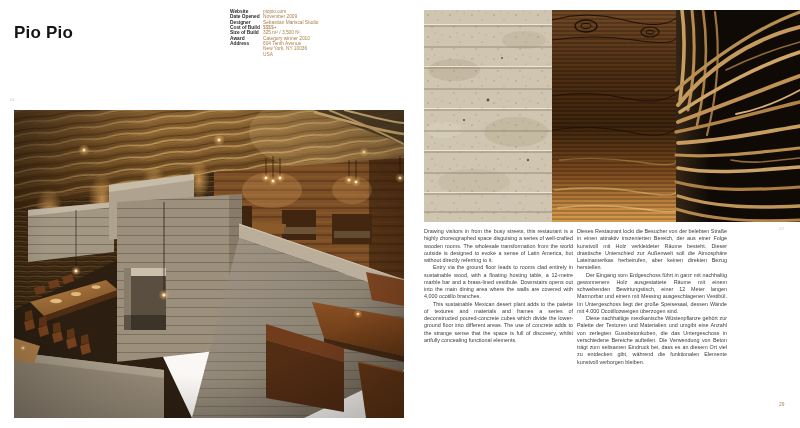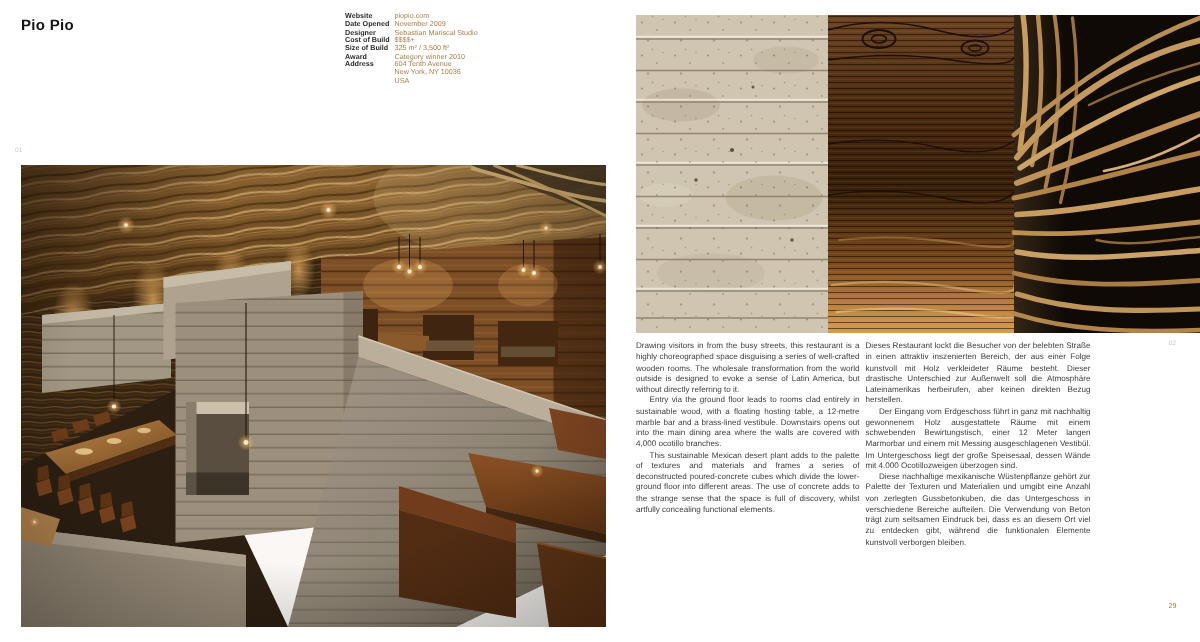--- a/index.html
+++ b/index.html
@@ -2,22 +2,22 @@
 <html><head>
 <meta charset="utf-8">
 <style>
   html,body{margin:0;padding:0;}
   body{
     position:relative;width:800px;height:428px;background:#ffffff;
     font-family:"Liberation Sans", sans-serif;overflow:hidden;
     -webkit-font-smoothing:antialiased;
   }
   .page-title{
-    position:absolute;left:14px;top:12px;
-    font-size:10px;font-weight:bold;color:#141414;letter-spacing:.2px;
+    position:absolute;left:14px;top:23px;
+    font-size:17px;font-weight:bold;color:#141414;letter-spacing:.2px;
   }
   .meta{
     position:absolute;left:230px;top:9px;width:130px;
     font-size:4.8px;line-height:5.35px;
   }
   .meta-row{display:flex;}
   .meta-label{width:33px;flex:0 0 33px;font-weight:bold;color:#2c2c2c;}
   .meta-value{color:#ad8049;}
   .fig-num{position:absolute;font-size:4.4px;color:#cfc8ba;}
   #fig-num-1{left:10px;top:97px;}

